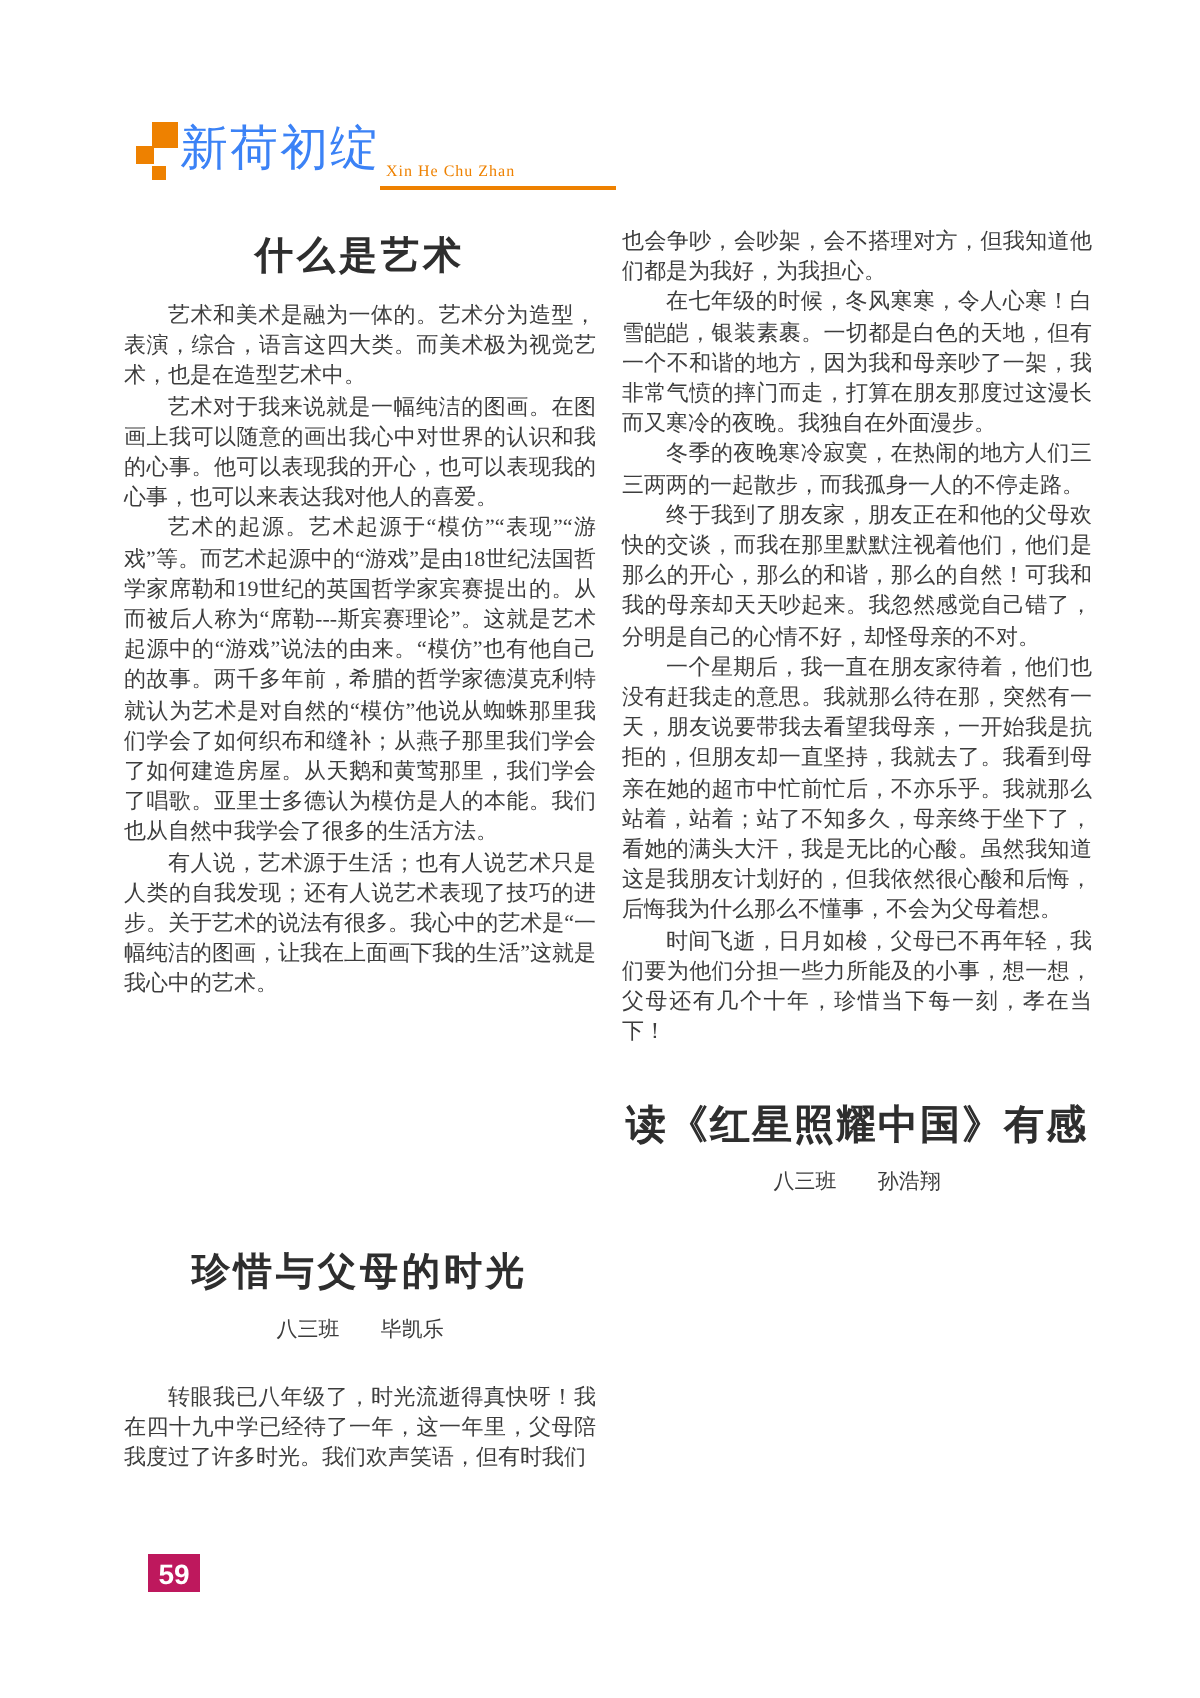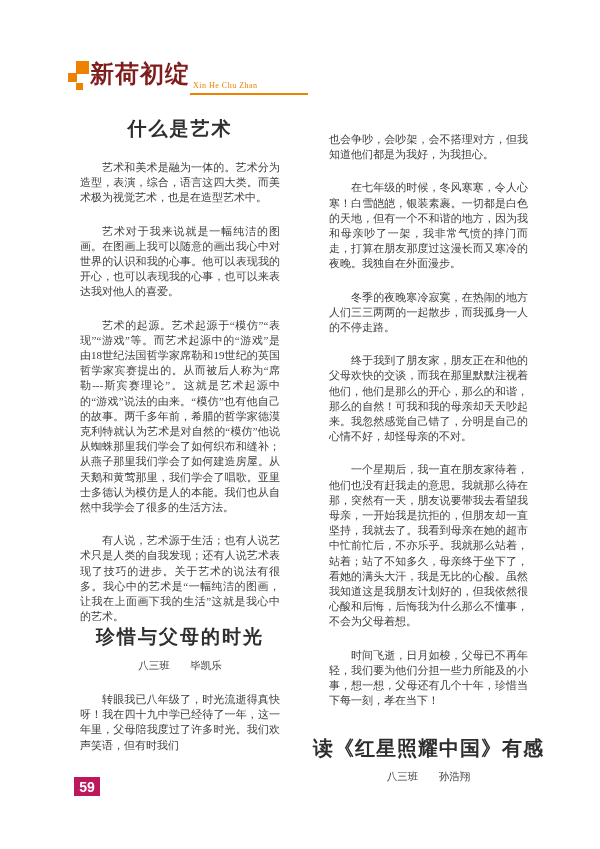--- a/index.html
+++ b/index.html
@@ -10,21 +10,21 @@
   }
   
   .logo-squares { position:absolute; left:68px; top:60px; width:22px; height:32px; }
   .logo-squares .sq { position:absolute; background:#EE8100; }
   .sq1 { left:8px;  top:1px;  width:13px; height:13px; }
   .sq2 { left:0px;  top:13px; width:9px;  height:9px;  }
   .sq3 { left:8px;  top:23px; width:7px;  height:7px;  }
   .logo-title {
     position:absolute; left:90px; top:58px;
     font-family:"Liberation Sans","DejaVu Sans",sans-serif;
-    font-size:24px; font-weight:bold; color:#7f1d1d; letter-spacing:1px;
+    font-size:24px; font-weight:normal; color:#3b82f6; letter-spacing:1px;
   }
   .logo-pinyin {
     position:absolute; left:193px; top:81px;
     font-family:Liberation Serif, serif;
     font-size:8px; color:#EE8100; letter-spacing:0.5px; white-space:nowrap;
   }
   .logo-rule { position:absolute; left:190px; top:93px; width:118px; height:2px; background:#EE8100; }
 
   
   .col-left  { position:absolute; left:62px;  top:116px; width:236px; }
@@ -37,21 +37,21 @@
     font-size:19px; font-weight:600; color:#2e2e2e;
     letter-spacing:2px; line-height:26px;
   }
   .art-title.wide { font-size:20px; letter-spacing:1px; }
   .byline {
     margin:0 0 19px 0; text-align:center;
     font-size:10.5px; color:#3c3c3c; line-height:14px;
   }
   .byline .author-name { margin-left:18px; }
   p.body {
-    margin:18px; font-size:11px; line-height:15.2px;
+    margin:0; font-size:11px; line-height:15.2px;
     color:#3d3d3d; text-align:justify; text-indent:2em;
   }
   p.body.noindent { text-indent:0; }
   .red-star-block { margin-top:26px; }
 
   
   .pagenum {
     position:absolute; left:74px; top:777px;
     min-width:22px; height:19px; padding:0 2px;
     background:#be185d; color:#ffffff;

